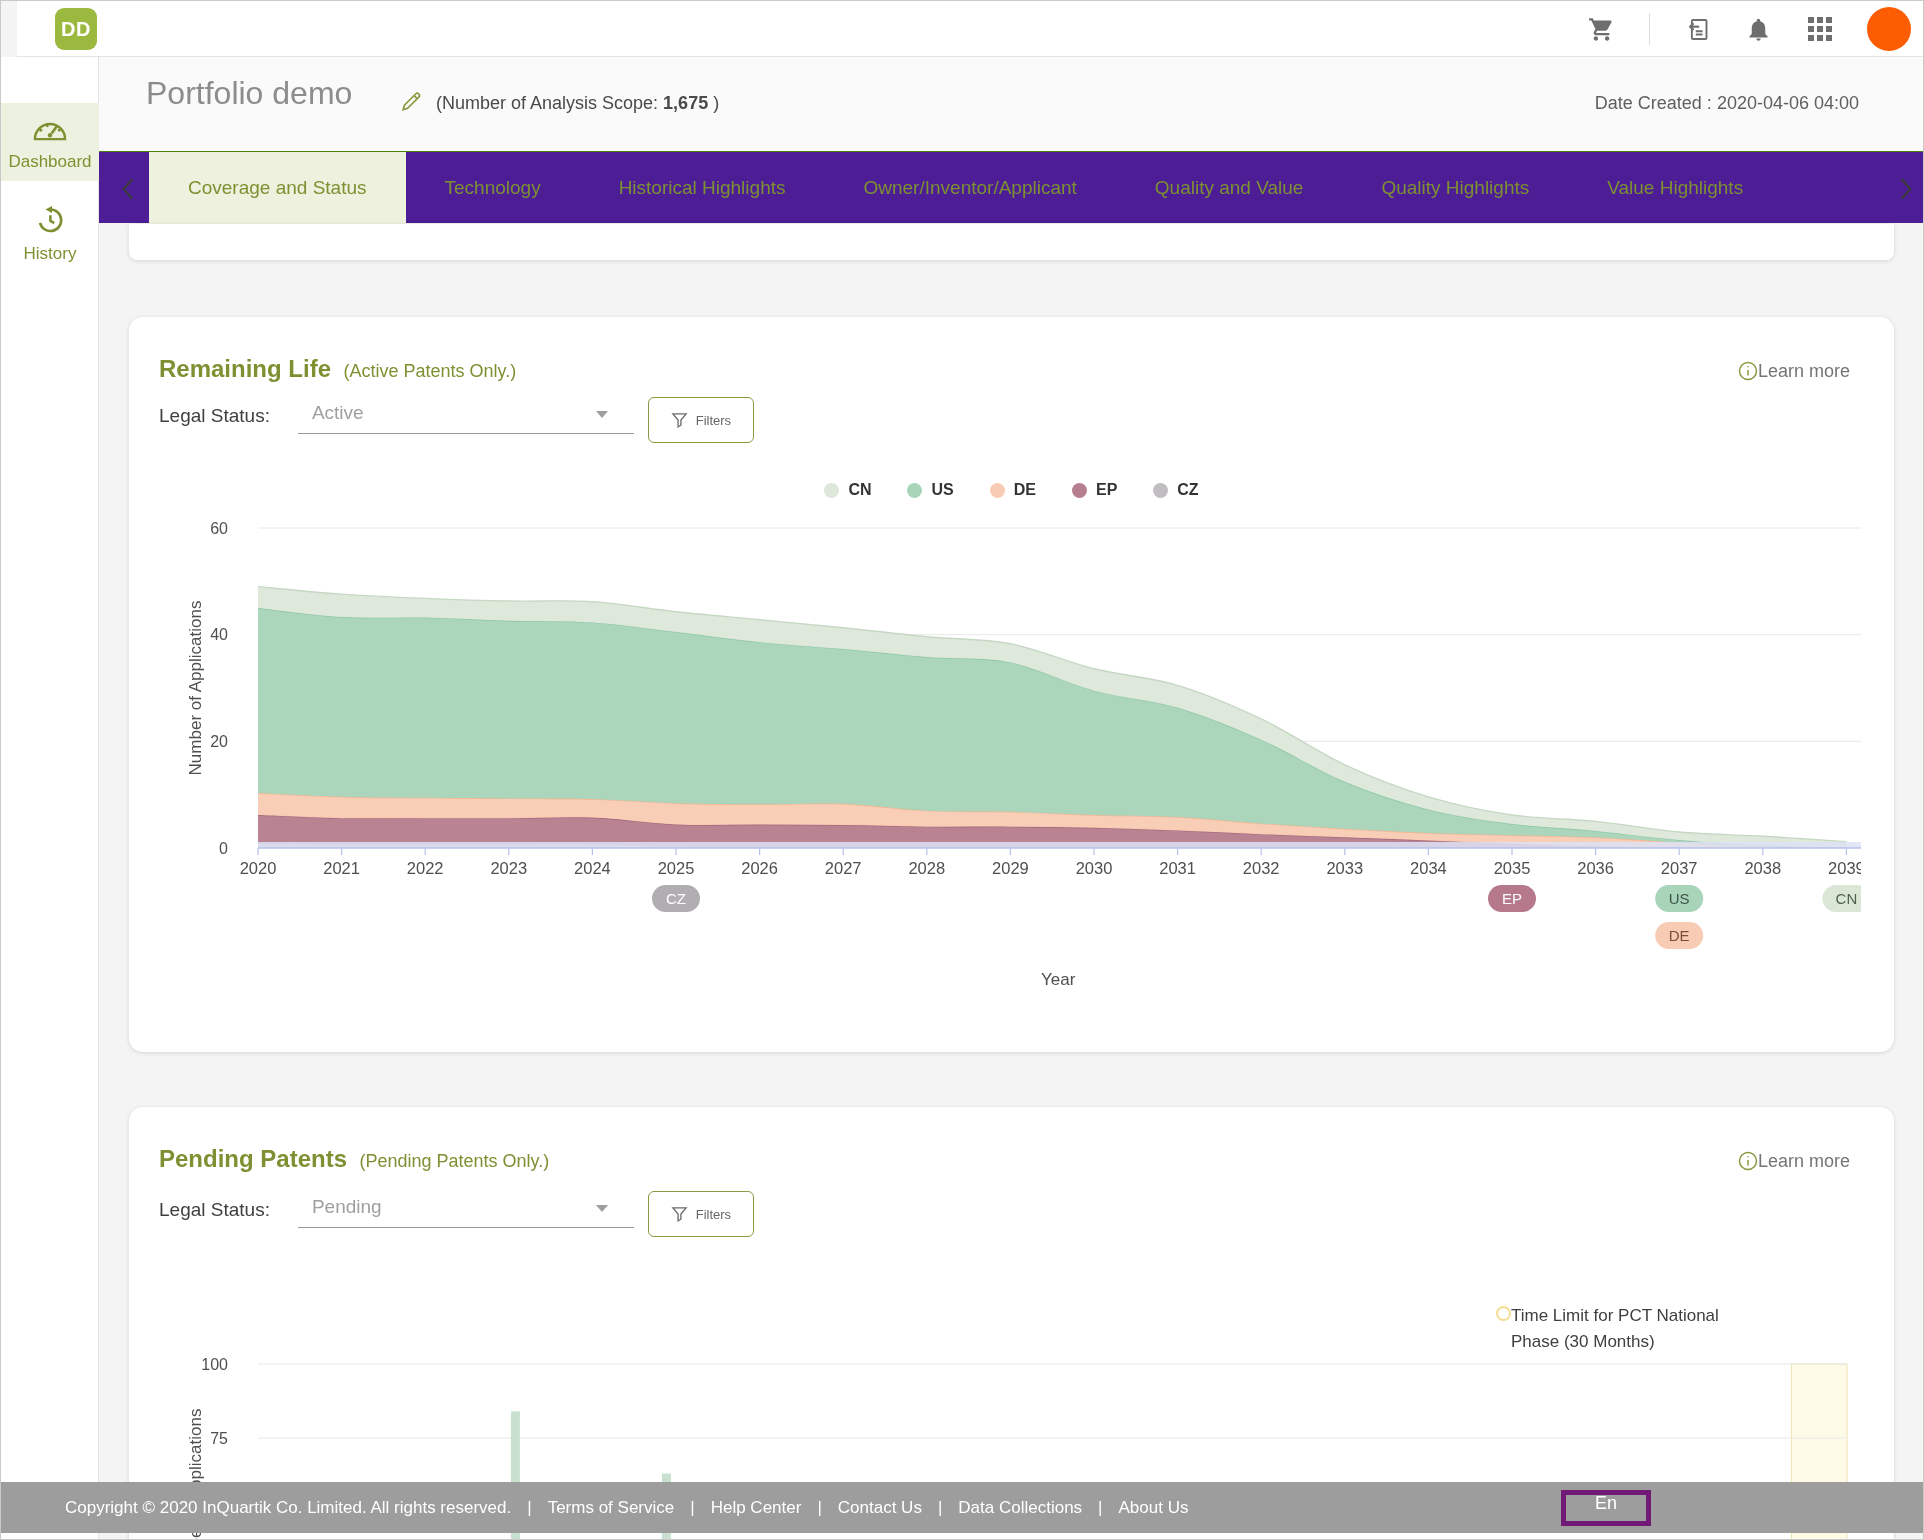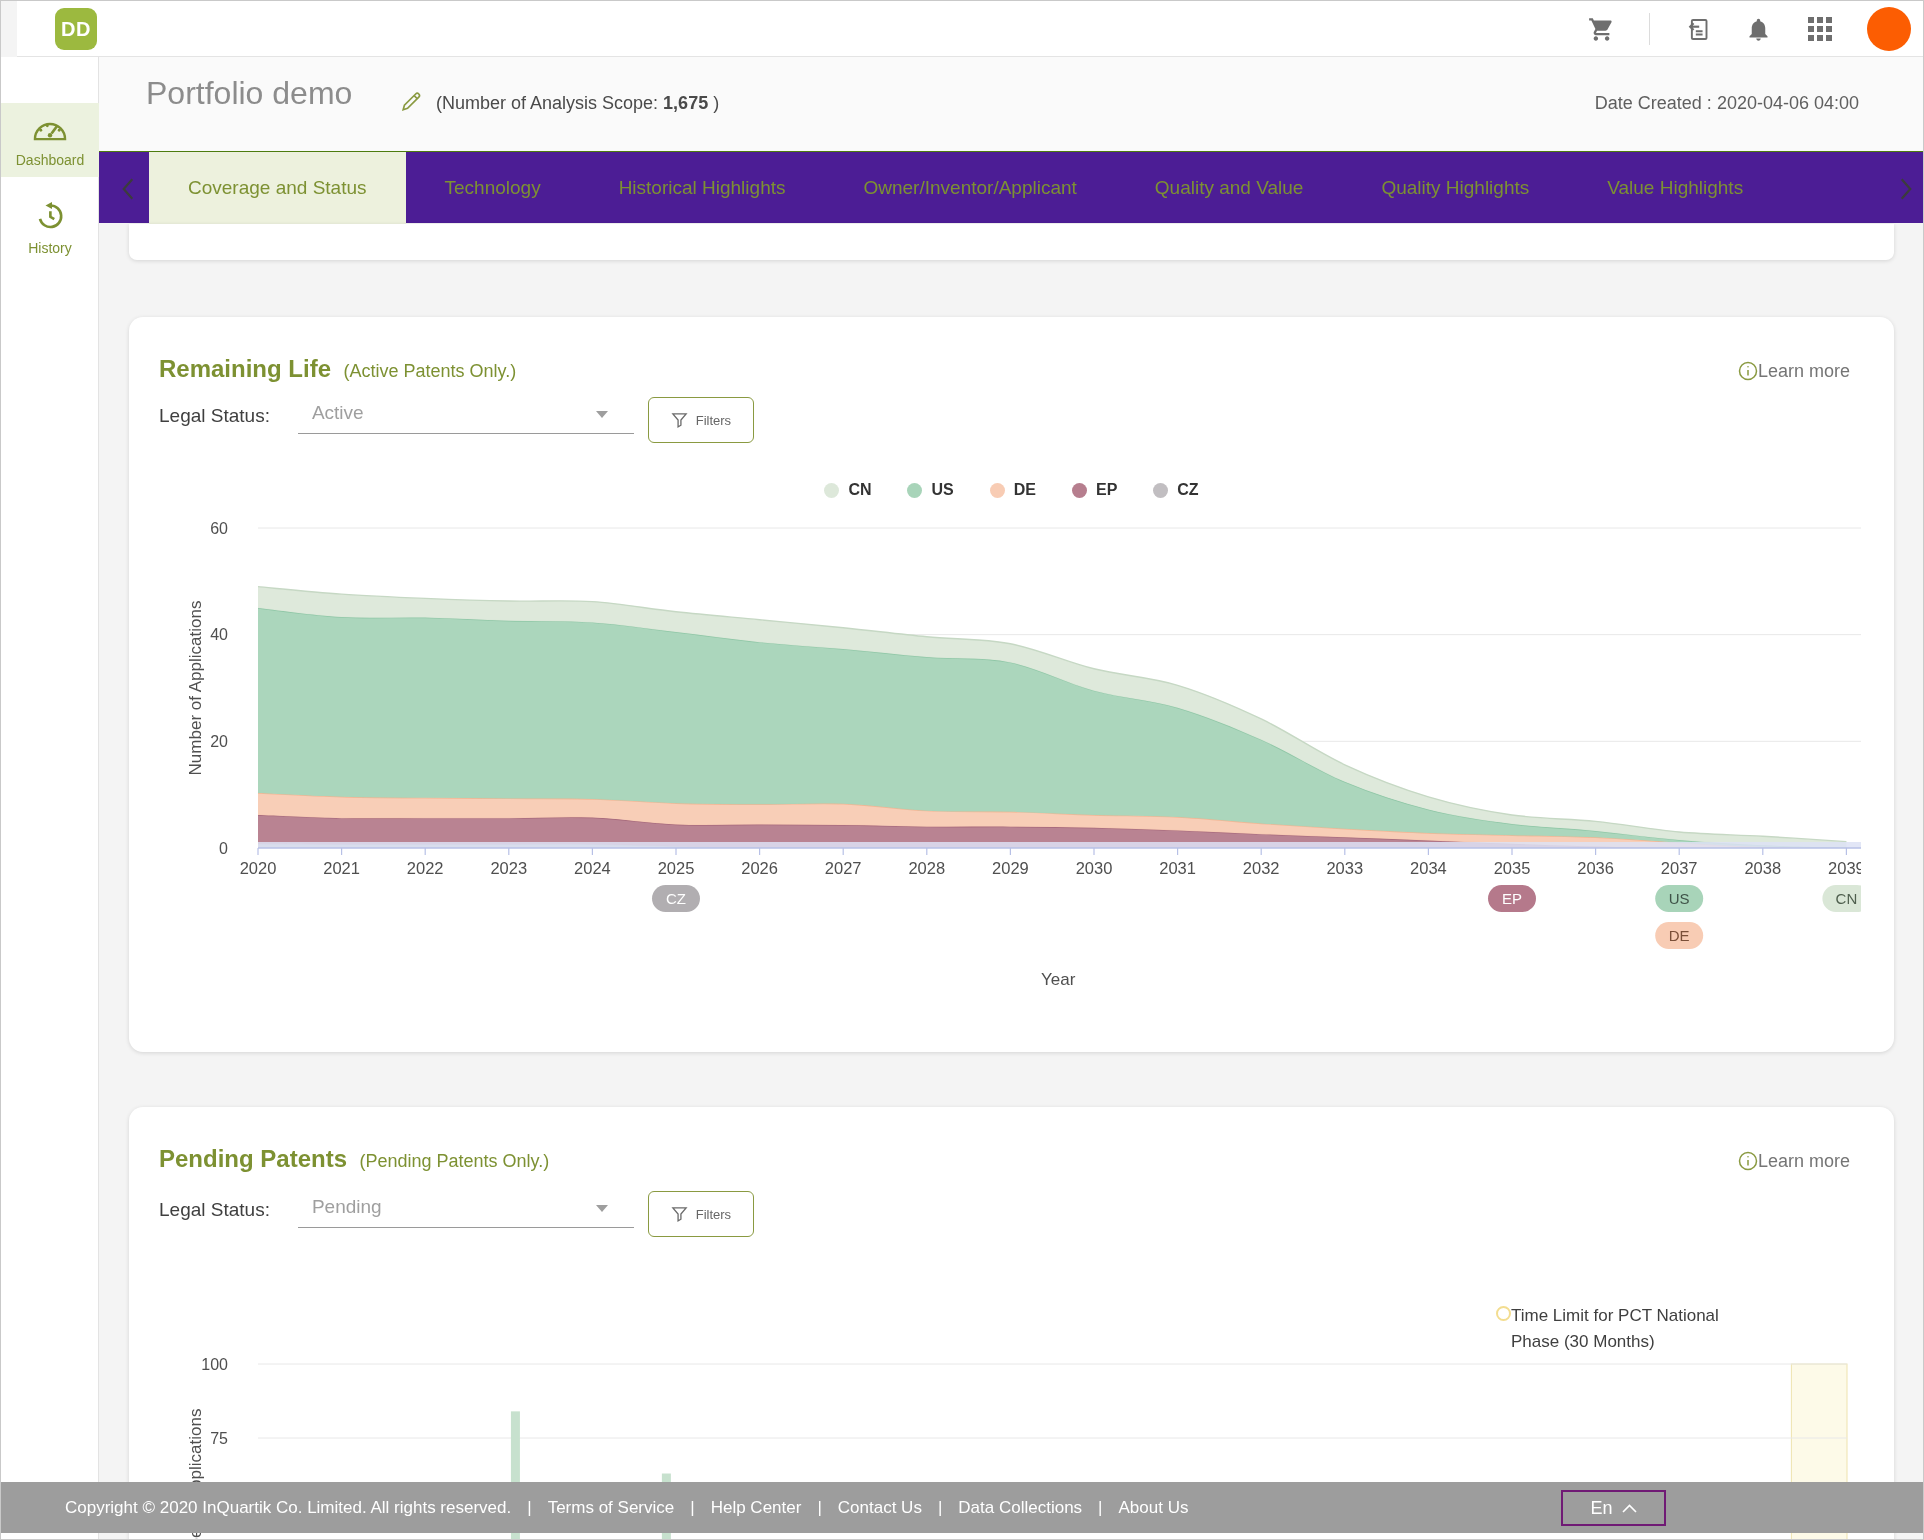--- a/index.html
+++ b/index.html
@@ -12,21 +12,21 @@
   .top-icons { position:absolute; right:30px; top:0; height:56px; display:flex; align-items:center; gap:34px; }
   .tico { width:27px; height:27px; display:flex; align-items:center; justify-content:center; cursor:pointer; }
   .tico svg { display:block; }
   .tsep { width:1px; height:32px; background:#dcdcdc; }
   .avatar { width:44px; height:44px; border-radius:50%; background:#fc5d02; cursor:pointer; }
 
   
   .sidebar { position:absolute; left:0; top:56px; width:98px; height:1484px; background:#fff; border-right:1px solid #e3e3e3; z-index:20; }
   .side-item { width:98px; padding:10px 0 9px 0; text-align:center; cursor:pointer; }
   .side-item.active { background:#ecf2df; }
-  .side-item .lbl { display:block; margin-top:5px; font-size:14px; color:#7d9132; }
+  .side-item .lbl { display:block; margin-top:5px; font-size:17px; color:#7d9132; }
   .side-item svg { display:inline-block; }
 
   
   .headband { position:absolute; left:98px; top:56px; width:1826px; height:94px; background:#fafafa; }
   .ptitle { position:absolute; left:47px; top:18px; font-size:32px; font-weight:300; color:#8c8c8c; }
   .pencil { position:absolute; left:300px; top:32px; cursor:pointer; }
   .scope { position:absolute; left:337px; top:36px; font-size:18px; color:#4a4a4a; }
   .scope b { font-weight:bold; }
   .datecreated { position:absolute; right:66px; top:36px; font-size:18px; color:#5f5f5f; }
 
@@ -64,21 +64,21 @@
   .lg2-circle { width:15px; height:15px; border-radius:50%; border:2px solid #f3dd90; flex:0 0 auto; margin-top:3px; }
   .lg2-txt { font-size:17px; color:#3f3f3f; line-height:1.55; }
 
   svg text { font-family:"Liberation Sans", sans-serif; }
 
   
   .footer { position:absolute; left:0; top:1481px; width:1924px; height:51px; background:#9d9d9d; z-index:40; display:flex; align-items:center; }
   .footer .fwrap { margin-left:64px; display:flex; align-items:center; color:#fff; font-size:17px; white-space:nowrap; }
   .footer .fsep { margin:0 16px; }
   .footer .flink { cursor:pointer; }
-  .lang-btn { position:absolute; left:1560px; top:8px; width:105px; height:36px; border:2px solid #701a75; color:#fff; background:transparent; font-size:18px; display:flex; align-items:center; justify-content:center; gap:9px; cursor:pointer; }
+  .lang-btn { position:absolute; left:1560px; top:8px; width:90px; height:36px; border:5px solid #701a75; color:#fff; background:transparent; font-size:18px; display:flex; align-items:center; justify-content:center; gap:9px; cursor:pointer;flex-direction:column; }
 </style>
 </head>
 <body>
 
 <div id="app">
 
   <div class="topbar">
     <div class="logo">DD</div>
     <div class="top-icons">
       <div class="tico">

